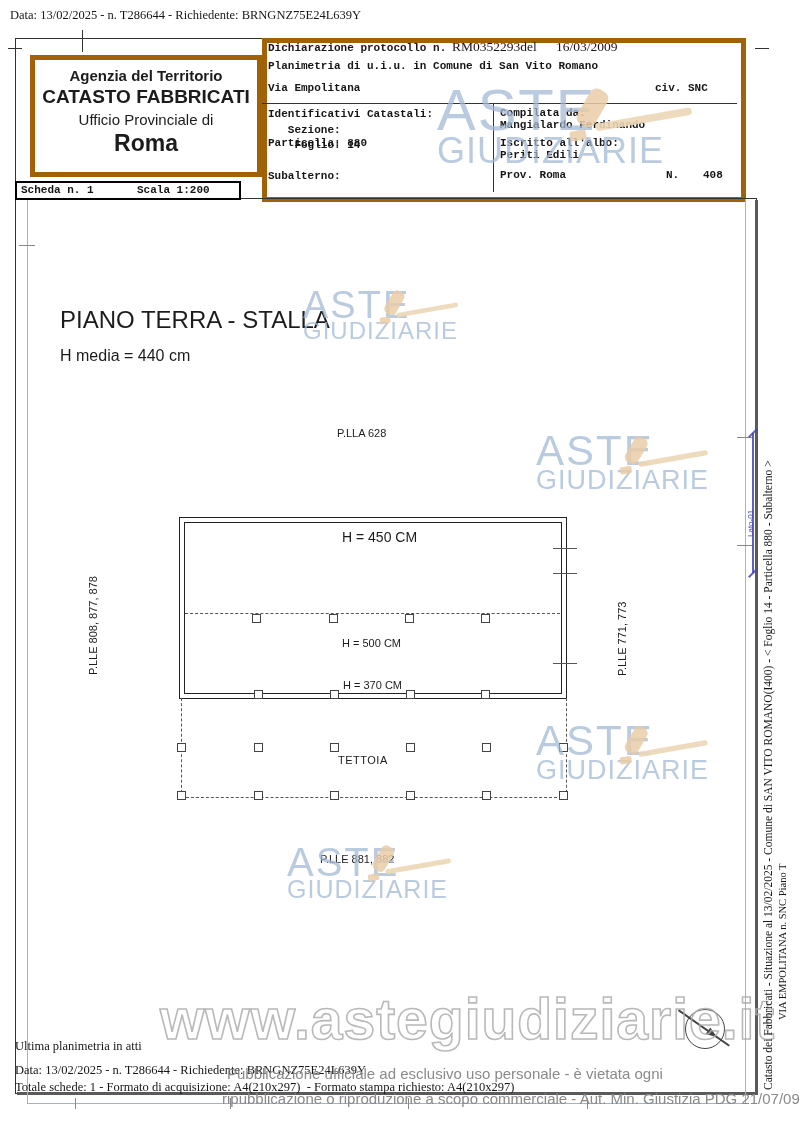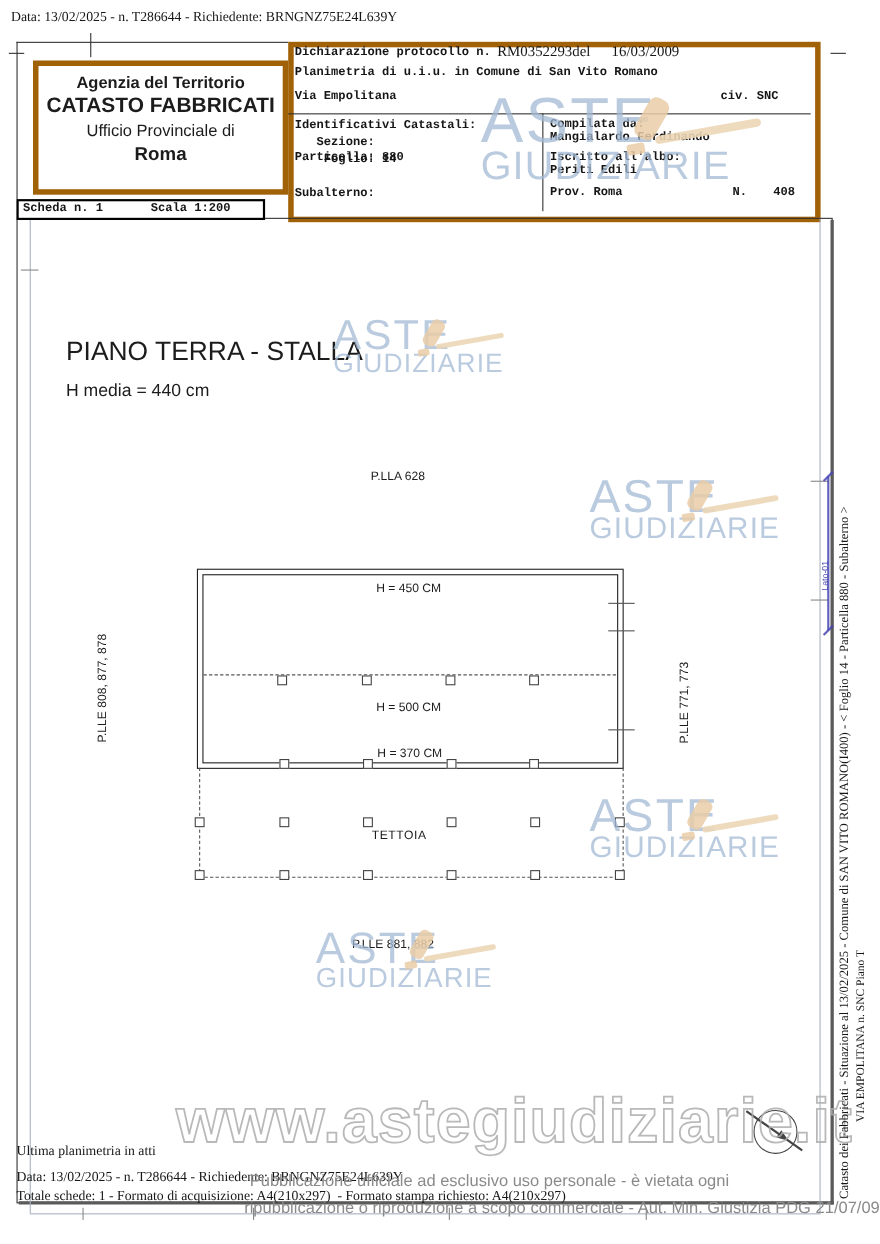--- a/index.html
+++ b/index.html
@@ -40,21 +40,21 @@
   <div class="abs line" style="left:15px;top:38px;width:247px;height:1px;"></div>
   <div class="abs line" style="left:15px;top:38px;width:1px;height:161px;"></div>
   <div class="abs line" style="left:82px;top:30px;width:1px;height:22px;"></div>
   <div class="abs line" style="left:8px;top:48px;width:14px;height:1px;"></div>
   <div class="abs line" style="left:755px;top:48px;width:14px;height:1px;"></div>
 
   <div class="abs box" style="left:30px;top:55px;width:222px;height:112px;">
     <div class="sans" style="text-align:center;font-weight:bold;font-size:15px;margin-top:7px;">Agenzia del Territorio</div>
     <div class="sans" style="text-align:center;font-weight:bold;font-size:19px;margin-top:2px;">CATASTO FABBRICATI</div>
     <div class="sans" style="text-align:center;font-weight:normal;font-size:15px;margin-top:3px;">Ufficio Provinciale di</div>
-    <div class="sans" style="text-align:center;font-weight:bold;font-size:17px;margin-top:2px;">Roma</div>
+    <div class="sans" style="text-align:center;font-weight:bold;font-size:23px;margin-top:2px;">Roma</div>
   </div>
 
   <div class="abs box" style="left:262px;top:38px;width:474px;height:154px;"></div>
   <div class="abs line" style="left:262px;top:103px;width:475px;height:1px;"></div>
   <div class="abs line" style="left:493px;top:103px;width:1px;height:89px;"></div>
 
   <div class="abs mono" style="left:268px;top:42px;">Dichiarazione protocollo n.</div>
   <div class="abs serif" style="left:452px;top:39px;font-size:13.5px;">RM0352293del</div>
   <div class="abs serif" style="left:556px;top:39px;font-size:13.5px;">16/03/2009</div>
   <div class="abs mono" style="left:268px;top:60px;">Planimetria di u.i.u. in Comune di San Vito Romano</div>
@@ -99,21 +99,21 @@
   <div class="abs sans" style="left:60px;top:347px;font-size:16px;">H media = 440  cm</div>
 
   <div class="abs sans" style="left:337px;top:427px;font-size:11px;">P.LLA 628</div>
   <div class="abs sans vtext" style="left:87px;top:675px;font-size:11px;">P.LLE 808, 877, 878</div>
   <div class="abs sans vtext" style="left:616px;top:676px;font-size:11px;">P.LLE 771, 773</div>
   <div class="abs sans" style="left:320px;top:853px;font-size:11px;">P.LLE 881, 882</div>
 
   <div class="abs" style="left:179px;top:517px;width:386px;height:180px;border:1px solid #222;"></div>
   <div class="abs" style="left:184px;top:522px;width:376px;height:170px;border:1px solid #222;"></div>
 
-  <div class="abs sans" style="left:342px;top:529px;font-size:11px;">H = 450 CM</div>
+  <div class="abs sans" style="left:342px;top:529px;font-size:14px;">H = 450 CM</div>
   <div class="abs sans" style="left:342px;top:637px;font-size:11px;">H = 500 CM</div>
   <div class="abs" style="left:185px;top:613px;width:375px;height:0;border-top:1px dashed #555;"></div>
   <div class="abs sans" style="left:343px;top:679px;font-size:11px;">H = 370 CM</div>
 
   <div class="abs" style="left:553px;top:548px;width:24px;height:1px;background:#555;"></div>
   <div class="abs" style="left:553px;top:573px;width:24px;height:1px;background:#555;"></div>
   <div class="abs" style="left:553px;top:663px;width:24px;height:1px;background:#555;"></div>
 
   <div class="abs" style="left:181px;top:698px;width:384px;height:99px;border-left:1px dashed #555;border-right:1px dashed #555;border-bottom:1px dashed #555;"></div>
   <div class="abs sans" style="left:338px;top:754px;font-size:11px;letter-spacing:0.5px;">TETTOIA</div>

